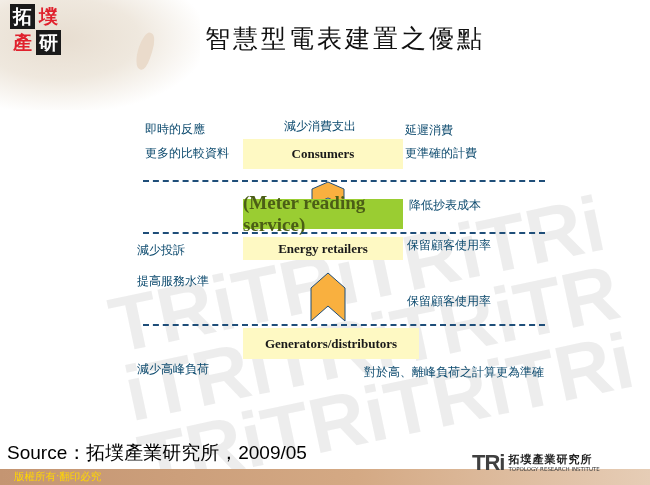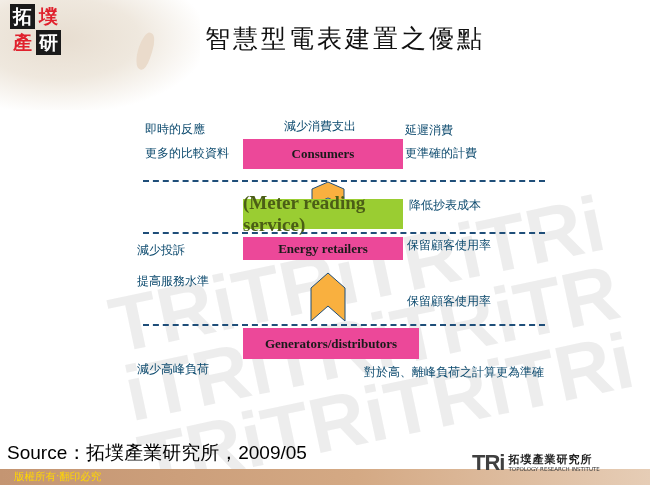--- a/index.html
+++ b/index.html
@@ -39,21 +39,21 @@
     font-family: "Liberation Sans", sans-serif; font-weight: bold; font-size: 78px; color: #444;
     line-height: 70px; transform: rotate(-12deg); white-space: nowrap;
   }
 
   .label { position: absolute; font-size: 12px; color: #0c4a6e; white-space: nowrap; }
 
   .box {
     position: absolute; display: flex; align-items: center; justify-content: center;
     font-family: "Liberation Serif", "DejaVu Serif", serif; font-weight: bold; font-size: 13px;
   }
-  .box.blue { background: #ec4899; color: #1a1a1a; }
+  .box.blue { background: #fef9c3; color: #1a1a1a; }
   .box.green { background: #9acd32; color: #4b5e16; font-size: 19px; }
 
   .dash {
     position: absolute; left: 143px; width: 402px; height: 0;
     border-top: 2px dashed #1f4e79;
   }
   .arrow { position: absolute; }
 
   .source {
     position: absolute; left: 7px; top: 440px; font-size: 19px; color: #000;

